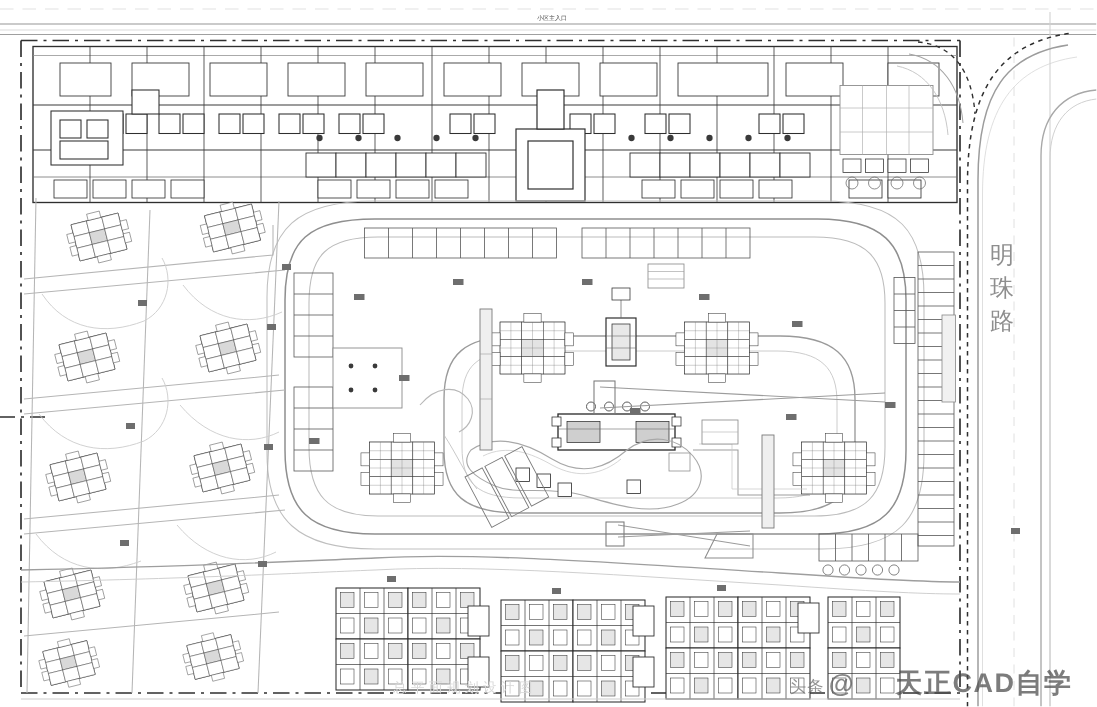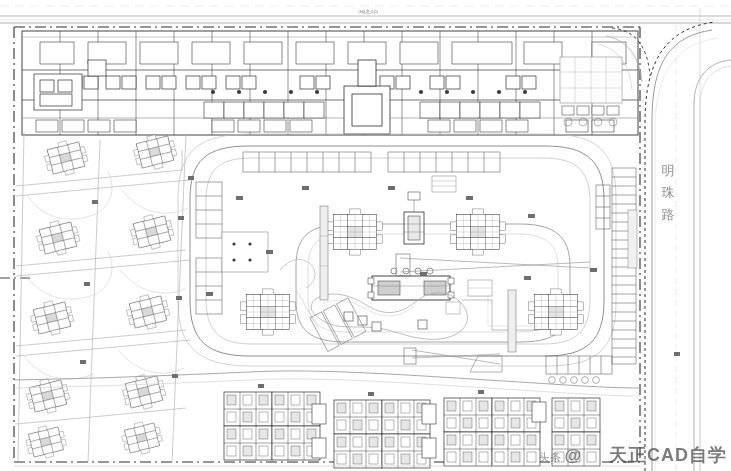--- a/index.html
+++ b/index.html
@@ -1,29 +1,29 @@
 <!DOCTYPE html>
 <html><head>
 <meta charset="utf-8">
 <style>
   html,body{margin:0;padding:0;background:#fff;}
   body{width:731px;height:471px;overflow:hidden;
        font-family:"Liberation Sans","DejaVu Sans",sans-serif;}
   #stage{position:relative;width:731px;height:471px;background:#ffffff;overflow:hidden;}
   #cadsvg{position:absolute;left:0;top:0;width:731px;height:471px;}
   
-  #wm{position:absolute;right:4px;bottom:4px;display:flex;align-items:baseline;
+  #wm{position:absolute;right:16px;bottom:4px;display:flex;align-items:baseline;
       gap:3px;opacity:.72;pointer-events:none;}
   #wm .tt{font-size:11px;color:#6b6b6b;letter-spacing:.5px;}
   #wm .at{font-size:17px;color:#585858;font-weight:bold;letter-spacing:0px;}
   #wm .main{font-size:18px;color:#4a4a4a;font-weight:bold;letter-spacing:1px;margin-left:25px;}
   #topname{position:absolute;left:248px;top:-1px;width:170px;text-align:center;
       font-size:11px;color:#8e8e8e;letter-spacing:14px;white-space:nowrap;}
   #rightname{position:absolute;left:659px;top:160px;width:18px;
-      font-size:13px;color:#8e8e8e;line-height:22px;text-align:center;}
+      font-size:16px;color:#8e8e8e;line-height:22px;text-align:center;}
   #botname{position:absolute;left:230px;top:452px;width:160px;text-align:center;
       font-size:9px;color:#d8d8d8;letter-spacing:3px;}
   #entrymark{position:absolute;left:358px;top:9px;font-size:4px;color:#444;}
 </style>
 </head>
 <body>
 
 <div id="stage">
 
   <svg id="cadsvg" viewBox="0 0 731 471">
@@ -596,20 +596,21 @@
         <rect x="258" y="384" width="6" height="4"></rect>
       <rect x="368" y="392" width="6" height="4"></rect>
         <rect x="478" y="390" width="6" height="4"></rect>
       <rect x="674" y="352" width="6" height="4"></rect>
     </g>
 
   </svg>
 
   <div id="entrymark">小区主入口</div>
   <div id="rightname">明 珠 路</div>
+  <div id="botname">总平面规划设计图</div>
 
   <div id="wm">
     <span class="tt">头条</span>
     <span class="at">@</span>
     <span class="main">天正CAD自学</span>
   </div>
 
 </div>
 
 </body></html>

